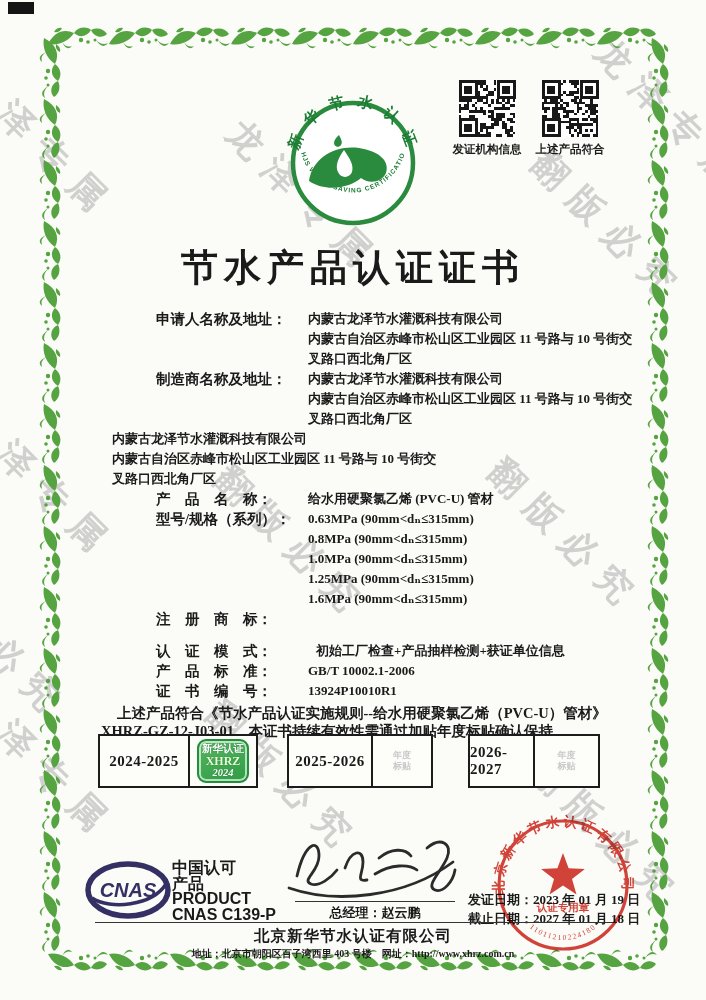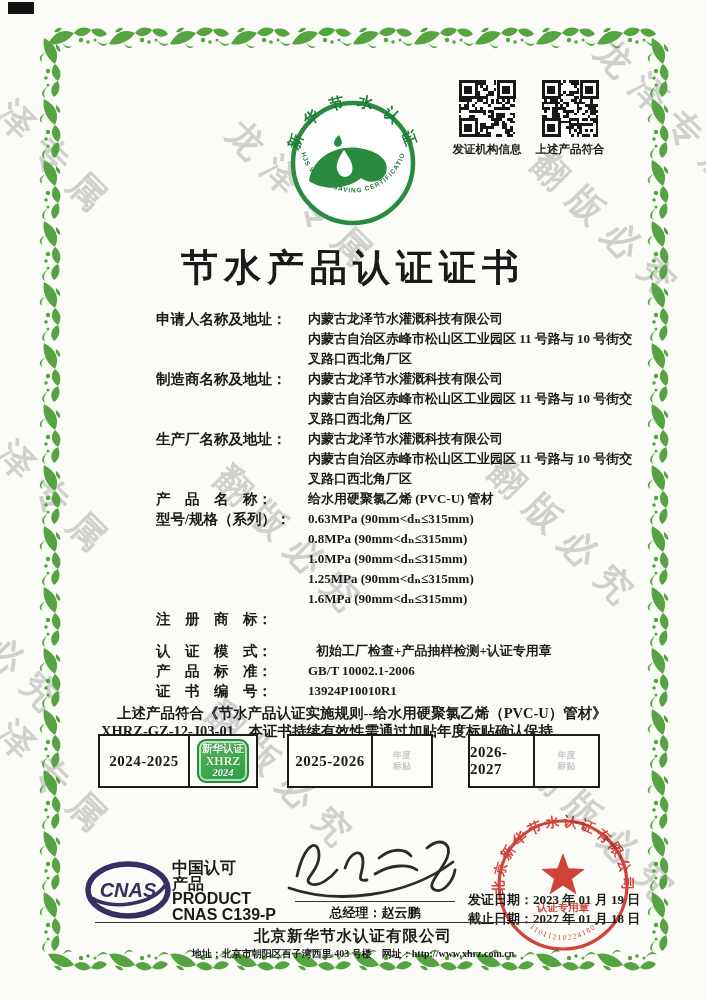--- a/index.html
+++ b/index.html
@@ -1089,21 +1089,20 @@
     <div class="field-row">
       <div class="f-label">制造商名称及地址：</div>
       <div class="f-lines">
           <div class="f-line">内蒙古龙泽节水灌溉科技有限公司</div>
           <div class="f-line">内蒙古自治区赤峰市松山区工业园区 11 号路与 10 号街交</div>
           <div class="f-line">叉路口西北角厂区</div>
         </div>
     </div>
 
     <div class="field-row">
-      <div class="f-label">生产厂名称及地址：</div>
       <div class="f-lines">
           <div class="f-line">内蒙古龙泽节水灌溉科技有限公司</div>
           <div class="f-line">内蒙古自治区赤峰市松山区工业园区 11 号路与 10 号街交</div>
           <div class="f-line">叉路口西北角厂区</div>
         </div>
     </div>
 
     <div class="field-row">
       <div class="f-label">产　品　名　称：</div>
       <div class="f-lines">
@@ -1125,21 +1124,21 @@
     <div class="field-row">
       <div class="f-label">注　册　商　标：</div>
       <div class="f-lines">
           <div class="f-line"></div>
         </div>
     </div>
 
     <div class="field-row">
       <div class="f-label">认　证　模　式：</div>
       <div class="f-lines">
-          <div class="f-line">初始工厂检查+产品抽样检测+认证专用章</div>
+          <div class="f-line">初始工厂检查+产品抽样检测+获证单位信息</div>
         </div>
     </div>
 
     <div class="field-row">
       <div class="f-label">产　品　标　准：</div>
       <div class="f-lines">
           <div class="f-line">GB/T 10002.1-2006</div>
         </div>
     </div>
 

